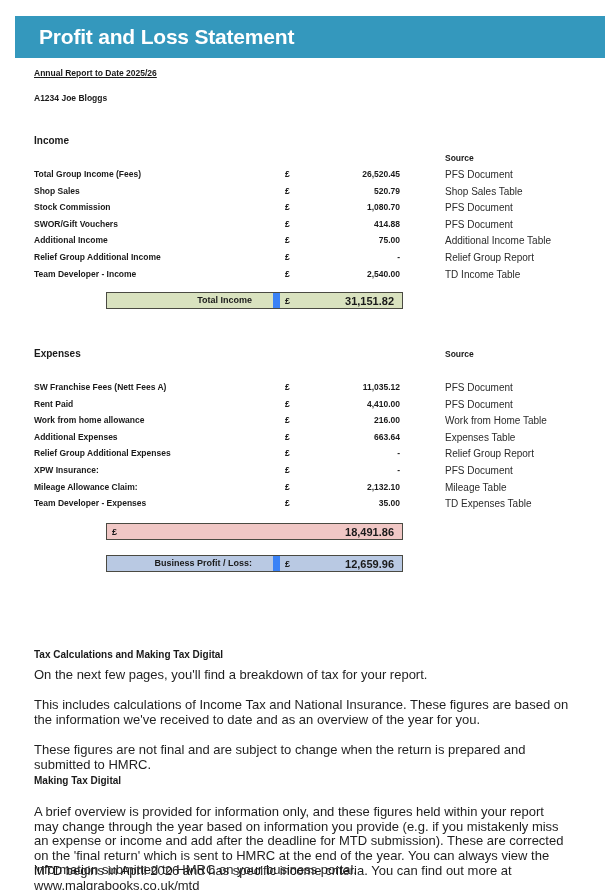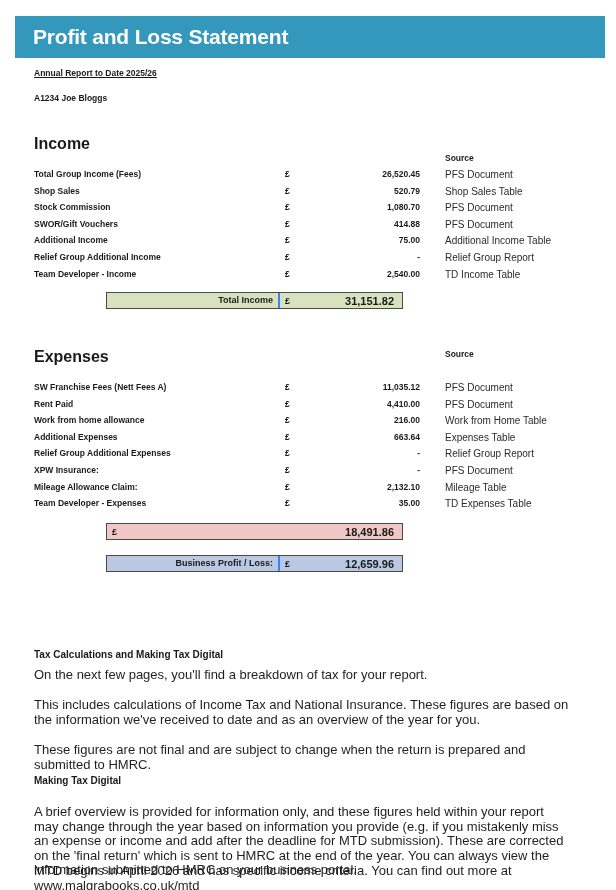--- a/index.html
+++ b/index.html
@@ -28,21 +28,21 @@
     position: absolute;
     left: 15px;
     top: 16px;
     width: 590px;
     height: 42px;
     background: #3498bd;
     display: flex;
     align-items: center;
   }
   .title-banner h1 {
-    margin: 0;
+    margin: 6px;
     padding-left: 18px;
     font-size: 21px;
     font-weight: bold;
     color: #ffffff;
     letter-spacing: -0.2px;
     font-family: "Liberation Sans", sans-serif;
   }
 
   
   .subtitle {
@@ -60,21 +60,21 @@
     top: 93px;
     font-size: 8.5px;
     font-weight: bold;
     white-space: nowrap;
   }
 
   
   .section-heading {
     position: absolute;
     left: 34px;
-    font-size: 16px;
+    font-size: 10px;
     font-weight: bold;
     white-space: nowrap;
   }
   .source-heading {
     position: absolute;
     left: 445px;
     font-size: 8.5px;
     font-weight: bold;
     white-space: nowrap;
   }
@@ -107,21 +107,20 @@
   }
   .li-amount {
     position: absolute;
     left: 290px;
     width: 110px;
     top: 0;
     text-align: right;
     font-size: 8.5px;
     font-weight: bold;
     white-space: nowrap;
-    margin-left: 20px;
   }
   .li-source {
     position: absolute;
     left: 445px;
     top: 0;
     font-size: 10px;
     font-weight: normal;
     color: #2b2b2b;
     white-space: nowrap;
   }
@@ -133,24 +132,24 @@
     width: 297px;
     height: 17px;
     border: 1px solid #4a4a42;
     box-sizing: border-box;
     display: flex;
     align-items: center;
   }
   .total-box .tb-label {
     flex: 0 0 173px;
     text-align: right;
-    padding-right: 5px;
+    padding-right: 21px;
     font-size: 9px;
     font-weight: bold;
-    border-right: 2px solid #3b82f6;
+    border-right: 7px solid #3b82f6;
     box-sizing: border-box;
     line-height: 15px;
     white-space: nowrap;
   }
   .total-box .tb-currency {
     flex: 0 0 22px;
     padding-left: 5px;
     font-size: 9px;
     font-weight: bold;
     box-sizing: border-box;

